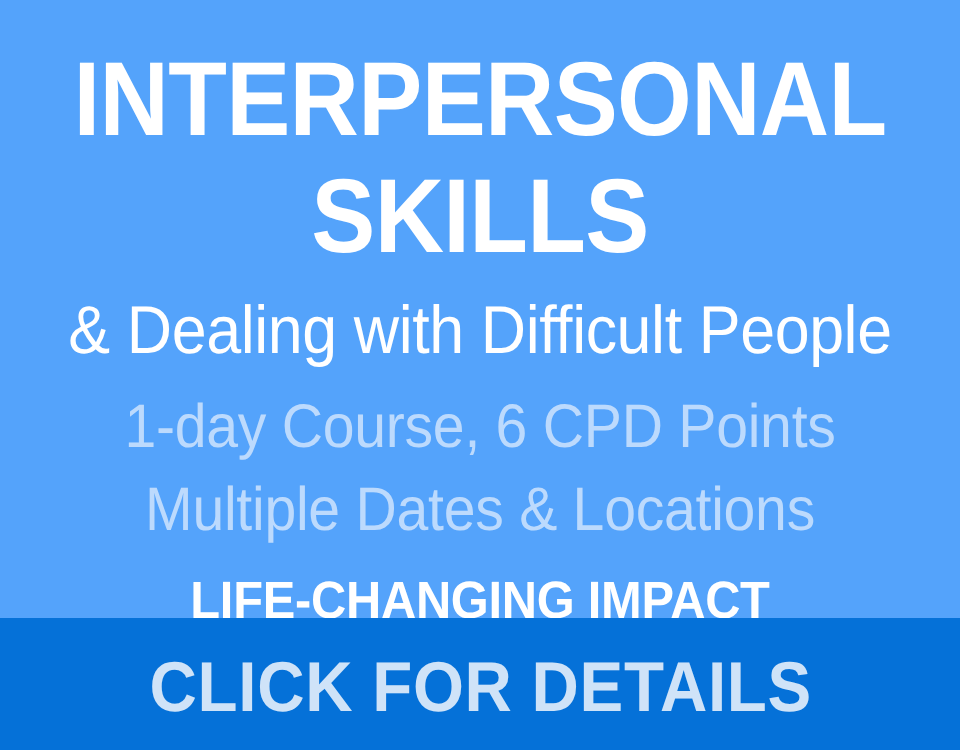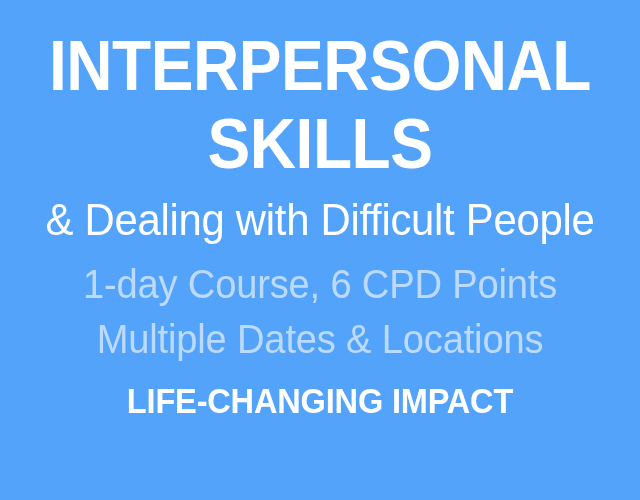--- a/index.html
+++ b/index.html
@@ -146,14 +146,17 @@
     <div class="subtitle">&amp; Dealing with Difficult People</div>
 
     <div class="detail-line detail-line-1">1-day Course, 6 CPD Points</div>
 
     <div class="detail-line detail-line-2">Multiple Dates &amp; Locations</div>
 
     <div class="impact">LIFE-CHANGING IMPACT</div>
 
   </div>
 
+  <div class="cta-bar">
+    <span class="cta-label">CLICK FOR DETAILS</span>
+  </div>
 
 </div>
 
 </body></html>

